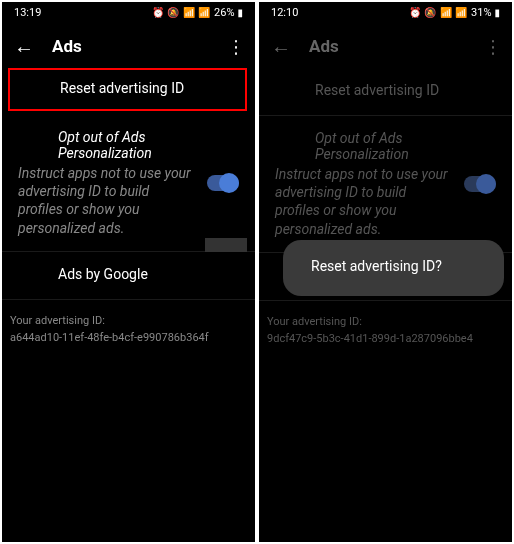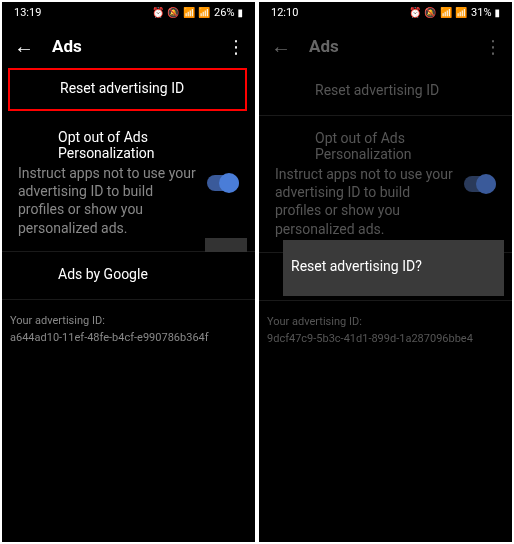--- a/index.html
+++ b/index.html
@@ -9,33 +9,33 @@
 .statusbar .right { display: flex; align-items: center; gap: 3px; }
 .status-icon { font-size: 10px; }
 .header { display: flex; align-items: center; padding: 10px 12px; gap: 18px; }
 .back-arrow { font-size: 20px; cursor: pointer; }
 .header-title { font-size: 17px; font-weight: 700; flex: 1; }
 .kebab { font-size: 18px; cursor: pointer; letter-spacing: -2px; }
 .item { padding: 14px 16px; border-bottom: 1px solid #1a1a1a; position: relative; }
 .item-title { font-size: 14px; margin-bottom: 3px; margin-left: 40px; }
 .item-sub { font-size: 14px; color: #888; line-height: 1.3; }
 .highlight { border: 2px solid #f00; margin: 0 8px 4px 6px; padding: 10px 10px; border-bottom: 2px solid #f00; }
-.toggle-row { display: flex; align-items: center; gap: 10px; }
+.toggle-row { display: flex; align-items: center; gap: 10px; font-style: italic; }
 .toggle-row .text { flex: 1; }
 .toggle { width: 32px; height: 16px; background: #3a5a9a; border-radius: 10px; position: relative; cursor: pointer; flex-shrink: 0; }
 .toggle::after { content: ''; position: absolute; right: 0; top: -2px; width: 20px; height: 20px; background: #4a7dd8; border-radius: 50%; }
 .section { padding: 14px 8px; }
 .section-label { font-size: 11px; color: #888; margin-bottom: 4px; }
 .id-value { font-size: 11px; color: #888; }
 .gray-block { position: absolute; bottom: 290px; right: 8px; width: 42px; height: 14px; background: #333; }
 .dimmed { color: #666 !important; }
 .dimmed .item-title, .dimmed .item-sub, .dimmed .section-label, .dimmed .id-value { color: #555; }
 .dimmed .toggle { background: #2a3a5a; }
 .dimmed .toggle::after { background: #3a5a9a; }
-.dialog { position: absolute; left: 24px; right: 8px; top: 238px; background: #3a3a3a; padding: 18px 8px 10px; }
+.dialog { position: absolute; left: 24px; right: 8px; top: 238px; background: #3a3a3a; padding: 18px 28px 10px; border-radius: 18px; }
 .dialog-title { font-size: 14px; margin-bottom: 12px; }
 .dialog-body { font-size: 11.5px; line-height: 1.35; margin-bottom: 18px; }
 .dialog-actions { display: flex; justify-content: flex-end; gap: 22px; padding-right: 6px; }
 .dialog-btn { color: #5a9de8; font-size: 12px; font-weight: 500; cursor: pointer; }
 .overlay-dim { position: absolute; inset: 22px 0 0 0; background: rgba(0,0,0,0.35); }
 </style>
 </head>
 <body>
 
 <div class="phone">

